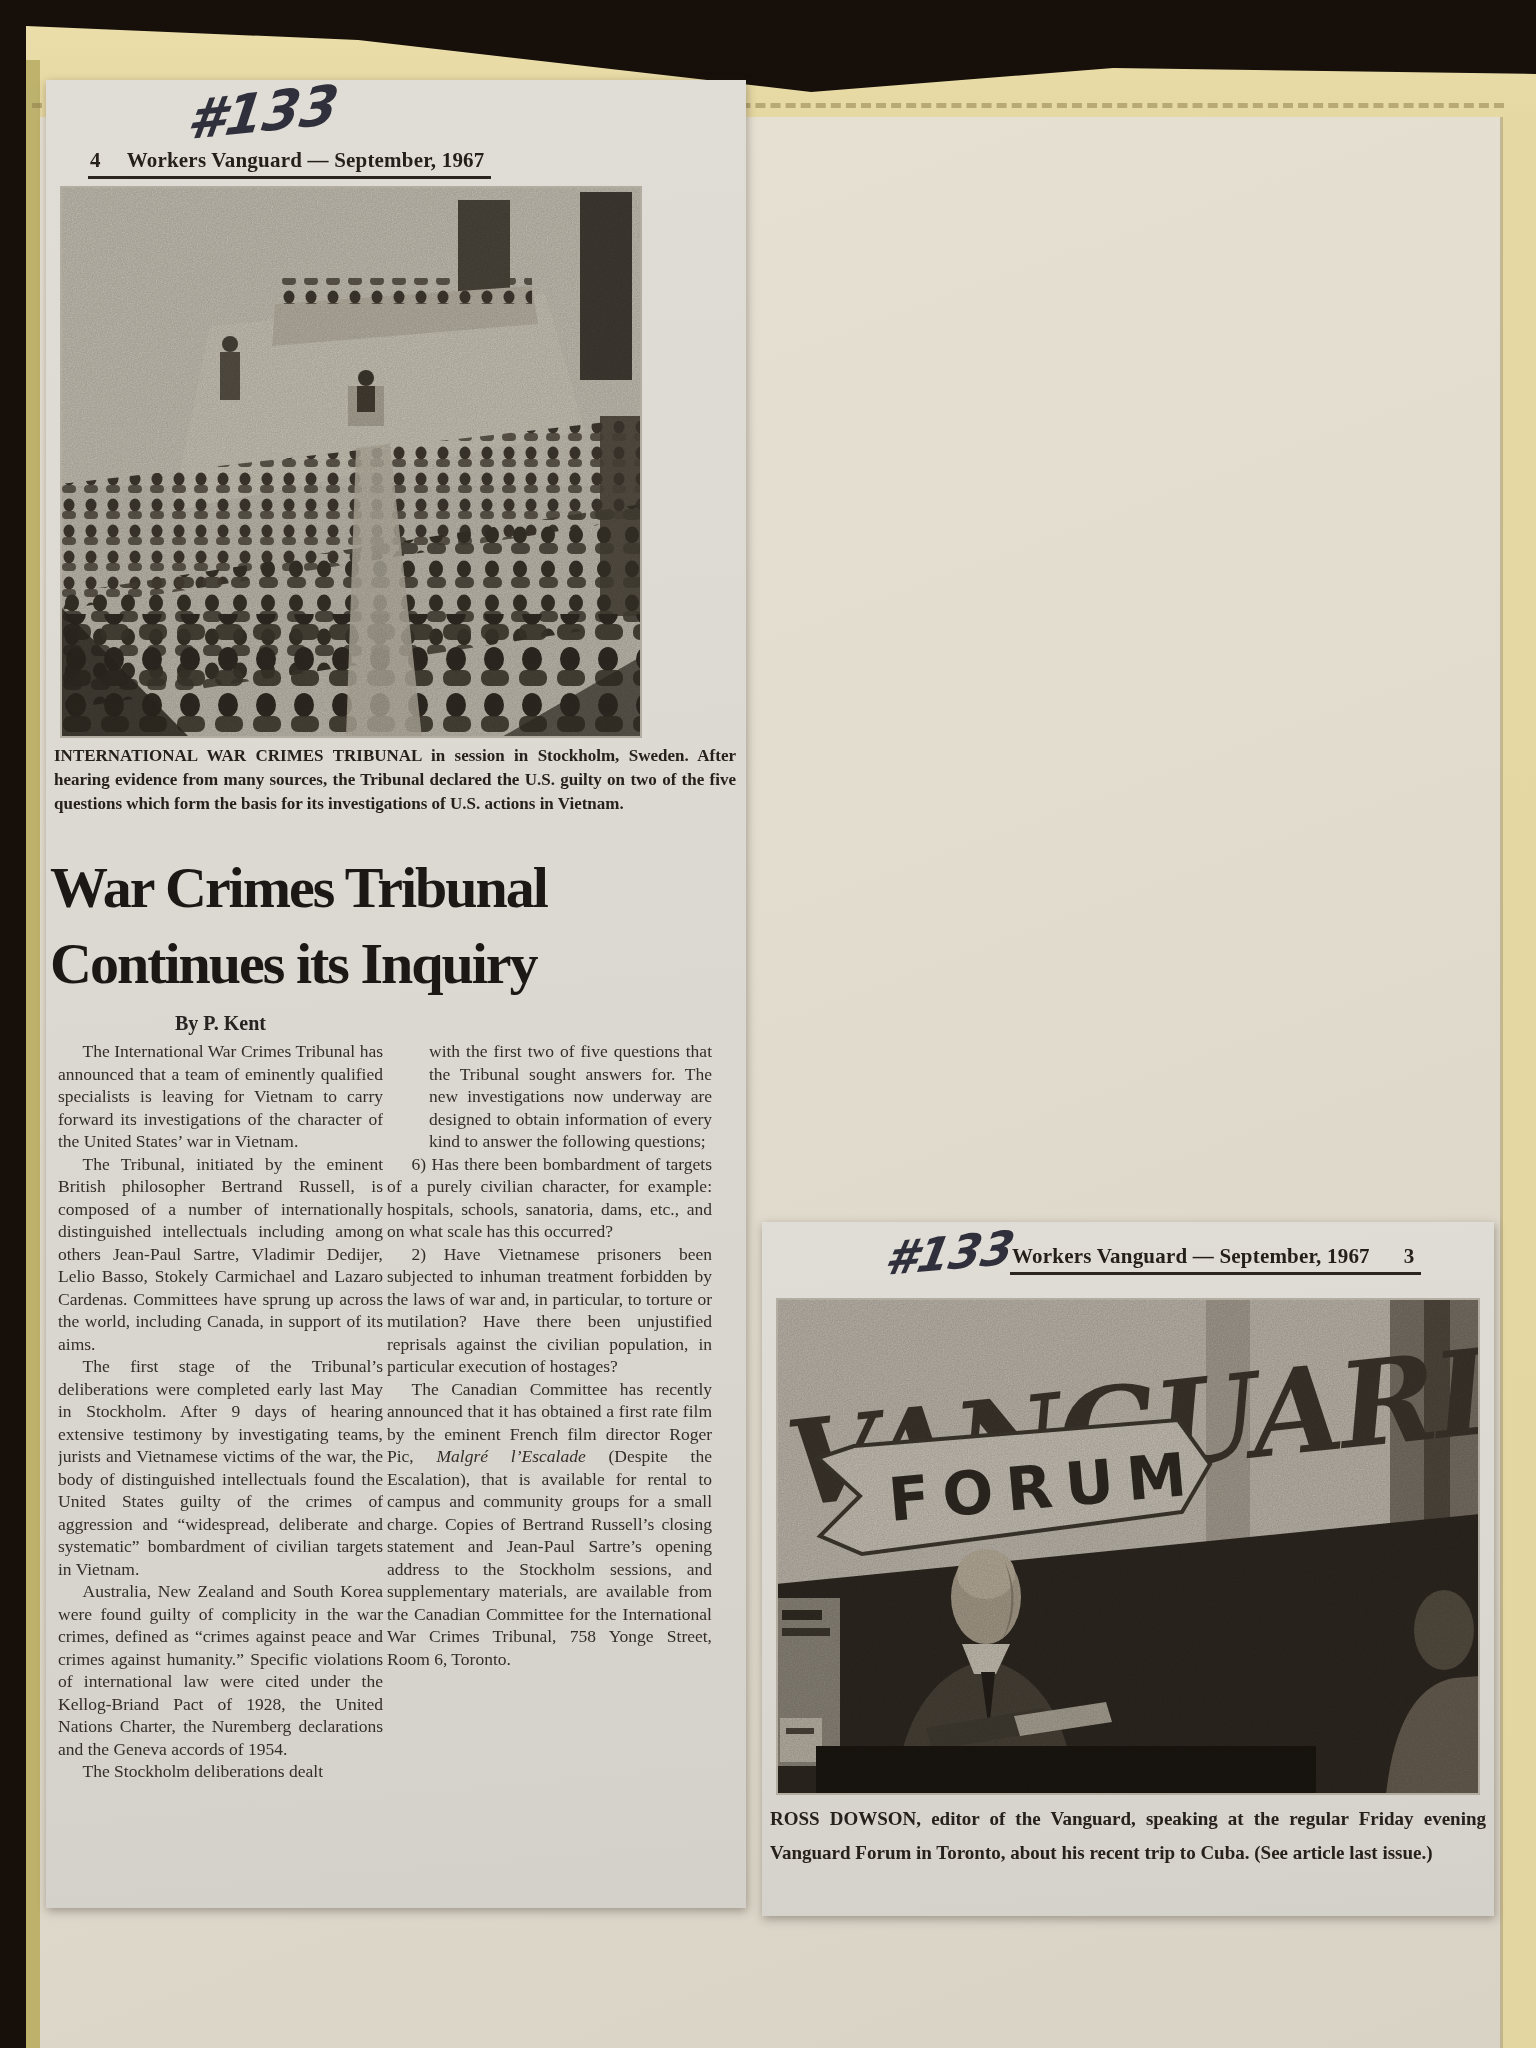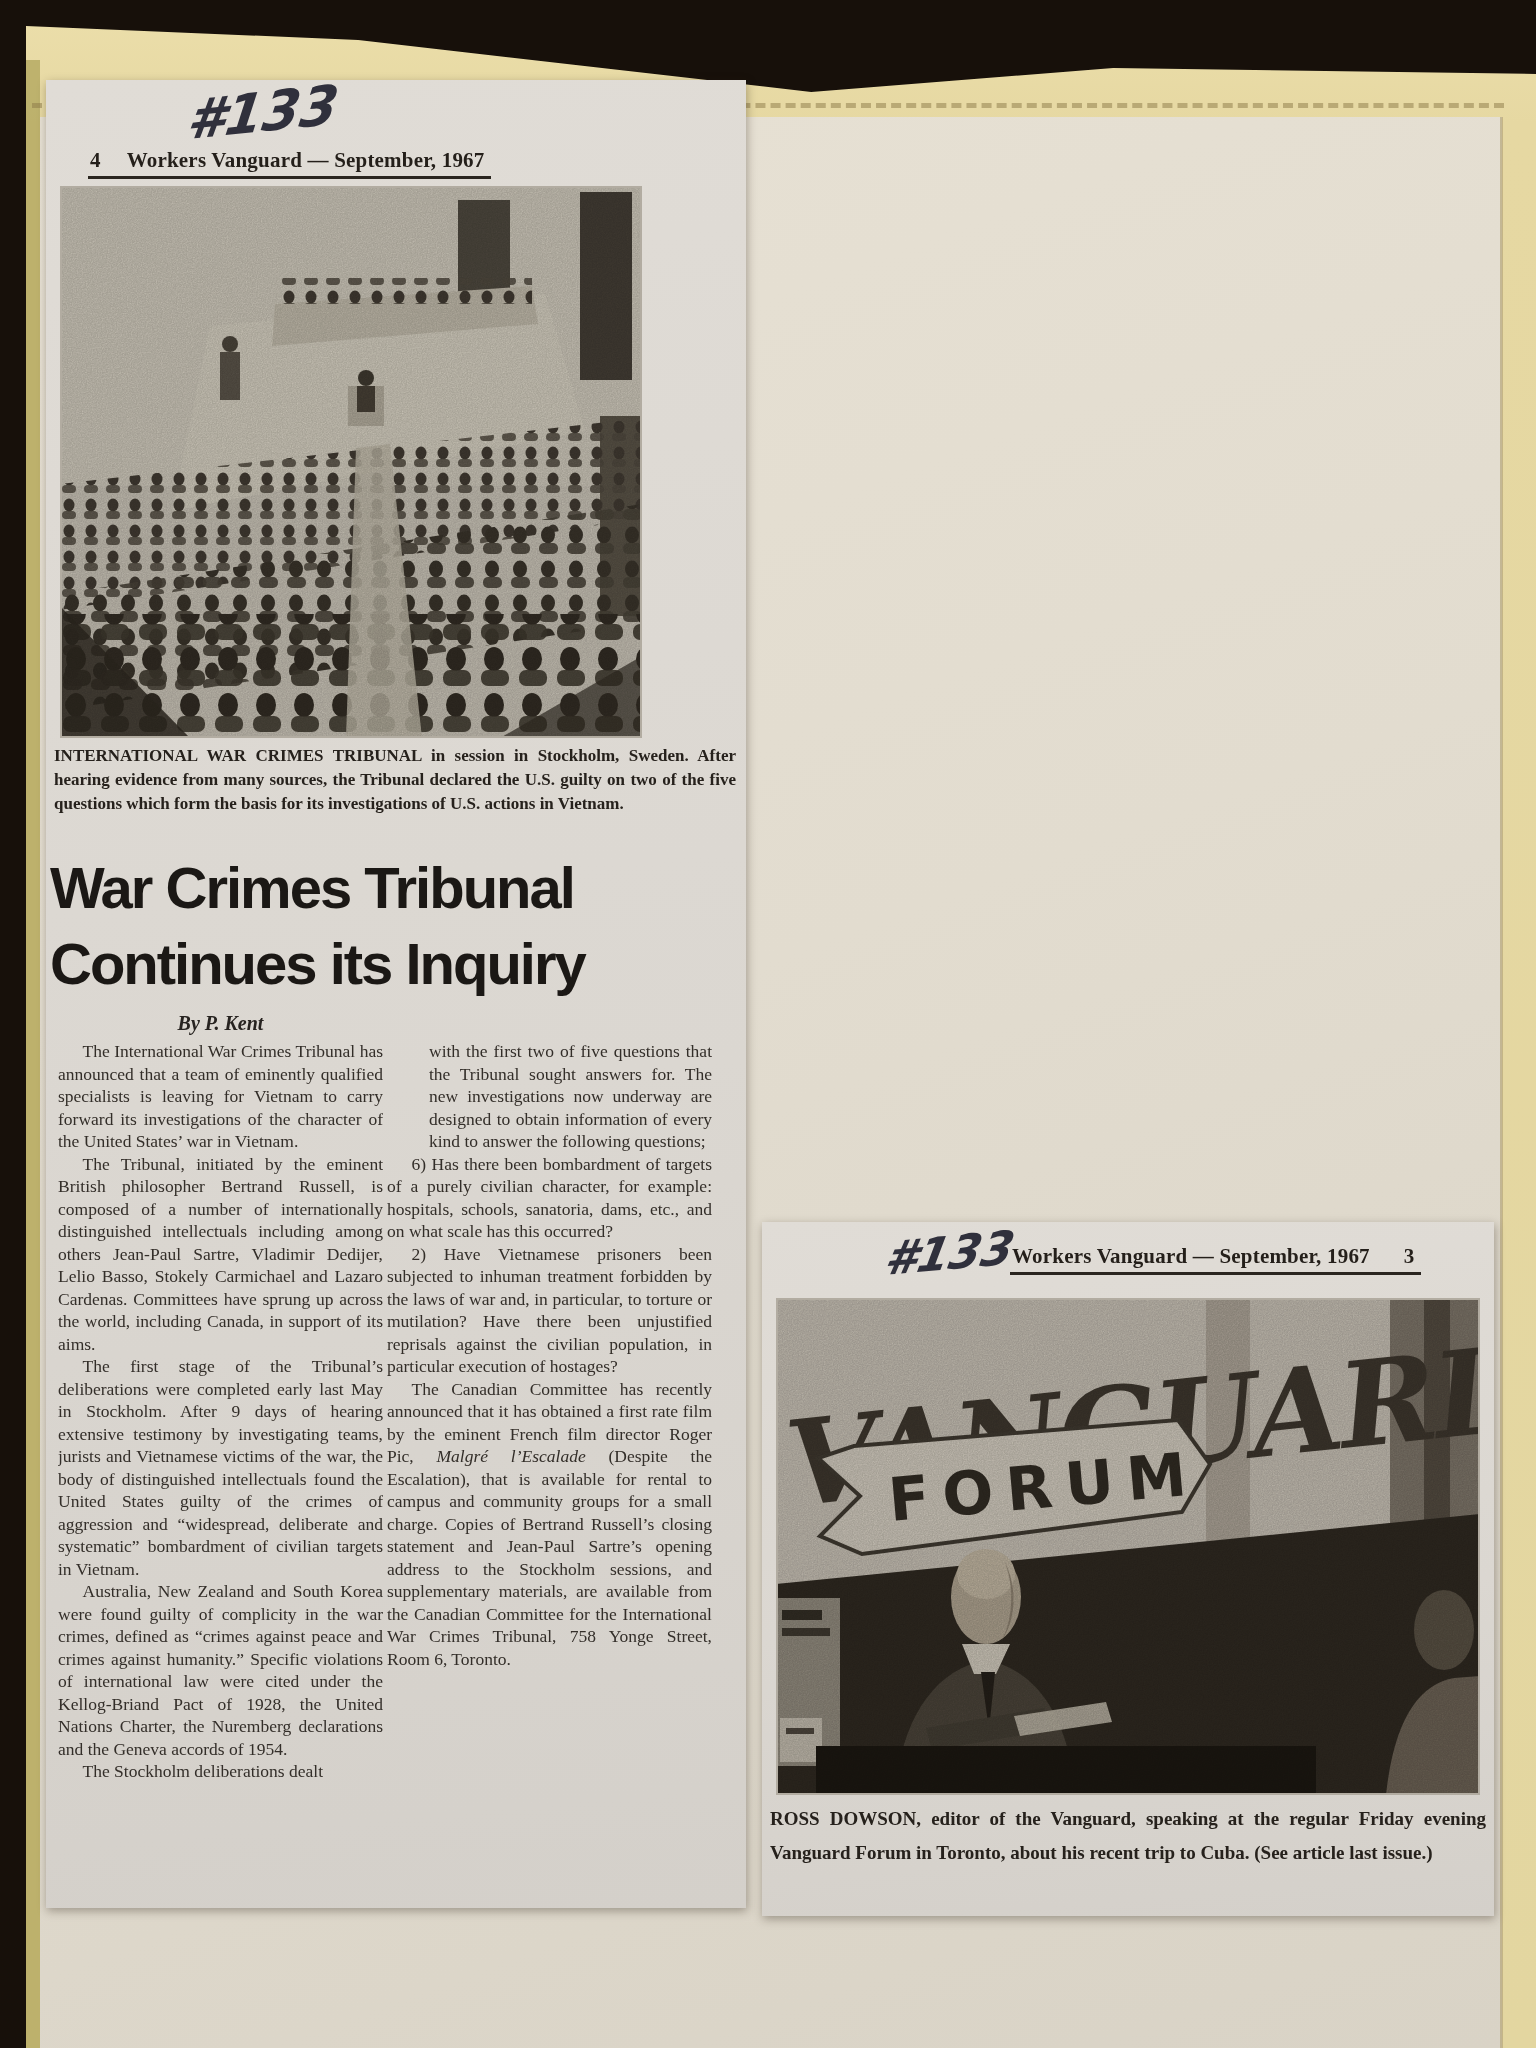--- a/index.html
+++ b/index.html
@@ -75,27 +75,27 @@
     position:absolute;
     font-weight:700;
     text-align:justify;
     color:#26211c;
   }
   .cap-1{left:8px;top:664px;width:682px;font-size:17px;line-height:24px;}
   .cap-2{left:8px;top:580px;width:716px;font-size:19px;line-height:34px;}
 
   .headline{
     position:absolute;left:4px;top:770px;width:652px;
-    font-family:Liberation Sans, sans-serif;
+    font-family:Liberation Serif, serif;
     font-weight:700;font-size:58px;line-height:76px;letter-spacing:-2px;
     color:#1b1815;
   }
   .byline{
     position:absolute;left:12px;top:932px;width:325px;
-    text-align:center;font-weight:700;font-size:20px;color:#272320;font-style:italic;
+    text-align:center;font-weight:700;font-size:20px;color:#272320;
   }
   .columns{
     position:absolute;left:12px;top:960px;width:676px;height:868px;
     display:flex;gap:4px;overflow:hidden;
   }
   .col{
     width:325px;height:100%;
     font-size:17.5px;line-height:22.5px;
     text-align:justify;color:#332e29;
     overflow:hidden;

